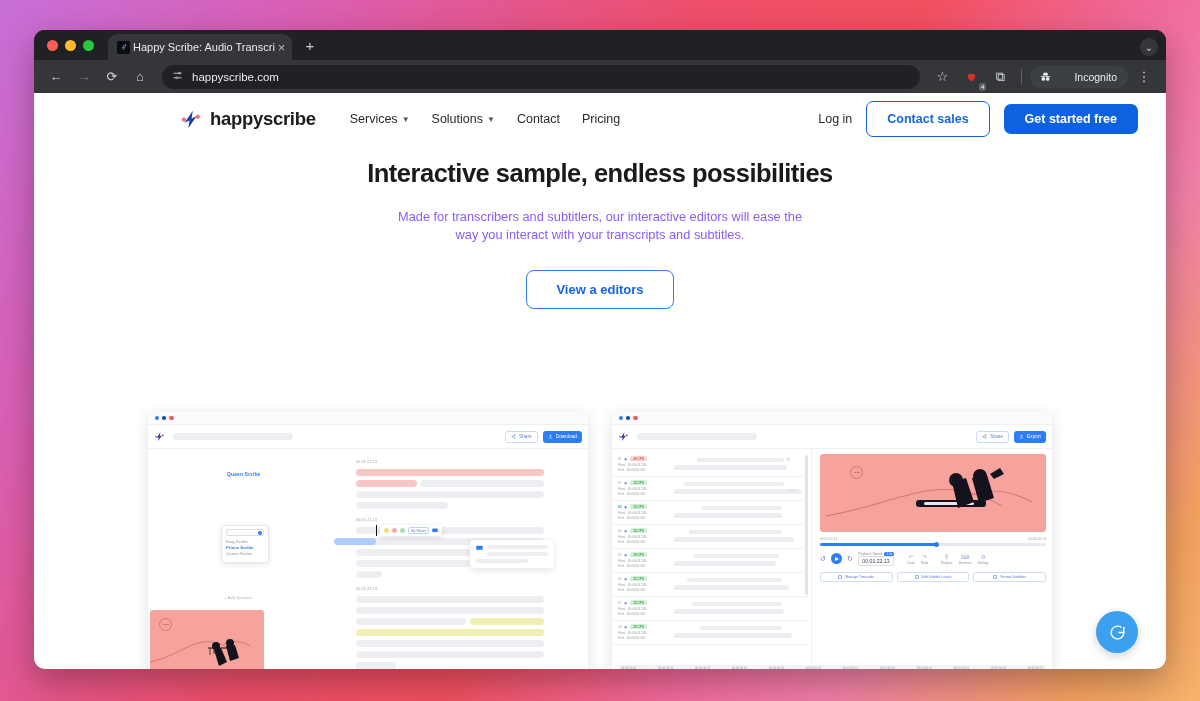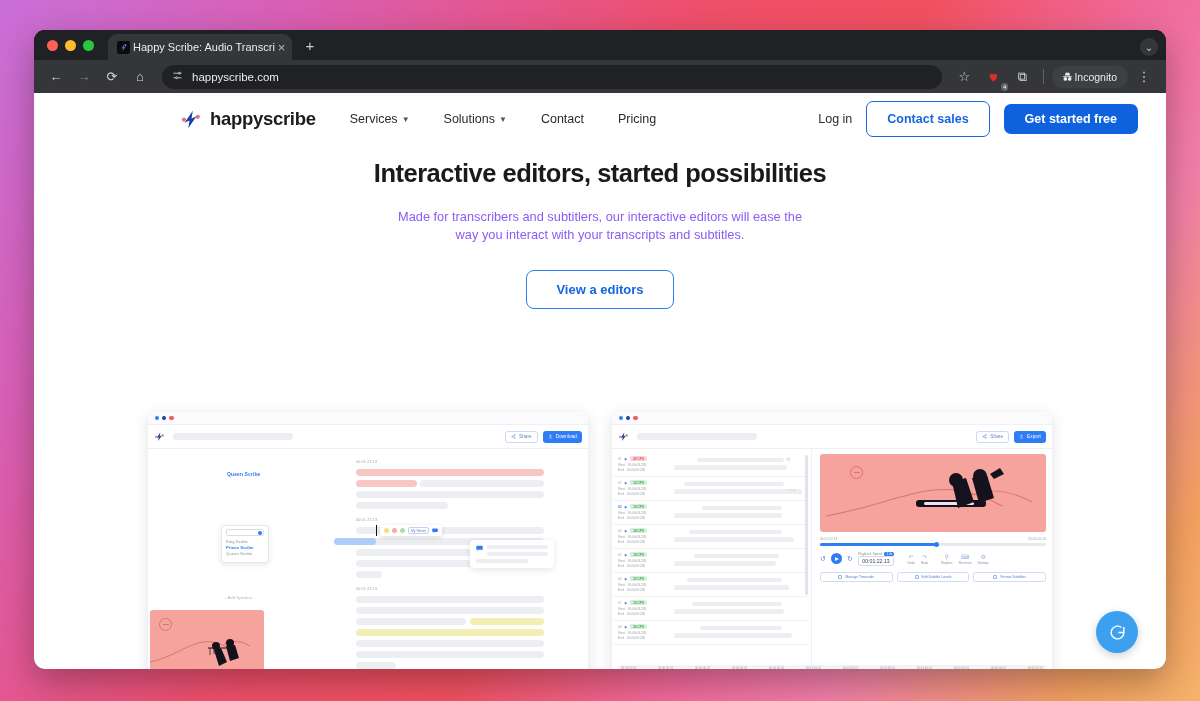--- a/index.html
+++ b/index.html
@@ -70,36 +70,36 @@
   .omni-lead { color:#c2c5c8; font-size: 11px; }
   .tb-right { display:flex; align-items:center; gap: 3px; }
   .ext-badge { position: relative; }
   .ext-badge .cnt {
     position:absolute; right:-2px; bottom:-1px; background:#5f6368; color:#fff;
     font-size:6px; border-radius:3px; padding:0 2px; line-height:8px;
   }
   .tb-sep { width:1px; height:15px; background:#5f6368; margin:0 5px;}
   .incognito {
     height: 22px; border-radius: 12px; background:#3c4043;
-    display:flex; align-items:center; gap:0; padding: 0 11px 0 9px;
+    display:flex; align-items:center; gap:22px; padding: 0 11px 0 9px;
     color:#e8eaed; font-size: 10.5px;
   }
 
   
   .page {
     height: 576px; background: #fff; overflow: hidden;
     position: relative;
   }
   .site-header {
     height: 52px; display:flex; align-items:center;
     padding: 0 28px 0 146px;
   }
   .brand { display:flex; align-items:center; gap:8px; }
   .brand-name { font-size: 18.5px; font-weight: 700; color:#1c1c1c; letter-spacing:-.3px;}
-  .nav { display:flex; align-items:center; gap:34px; margin-left: 34px;}
+  .nav { display:flex; align-items:center; gap:22px; margin-left: 34px;}
   .nav a {
     color:#2b2b2b; font-size:12.5px; text-decoration:none;
     display:flex; align-items:center; gap:4px; cursor:pointer;
   }
   .caret { font-size: 8px; color:#555; }
   .hdr-right { margin-left:auto; display:flex; align-items:center; gap:14px;}
   .login { color:#2b2b2b; font-size:12.5px; cursor:pointer;}
   .btn-outline {
     border: 1.4px solid #1566e0; color:#1566e0; background:#fff;
     border-radius: 7px; height: 36px; padding: 0 20px;
@@ -346,21 +346,21 @@
         <a>Pricing</a>
       </div>
       <div class="hdr-right">
         <span class="login">Log in</span>
         <button class="btn-outline">Contact sales</button>
         <button class="btn-solid">Get started free</button>
       </div>
     </div>
 
     <div class="hero">
-      <h1>Interactive editors, started possibilities</h1>
+      <h1>Interactive sample, endless possibilities</h1>
       <p>
         <span>Made for transcribers and subtitlers, our interactive editors will ease the</span><br>
         <span>way you interact with your transcripts and subtitles.</span>
       </p>
       <button class="view-sample">View a editors</button>
     </div>
 
     <div class="mockups">
 
       <div class="mock left">

